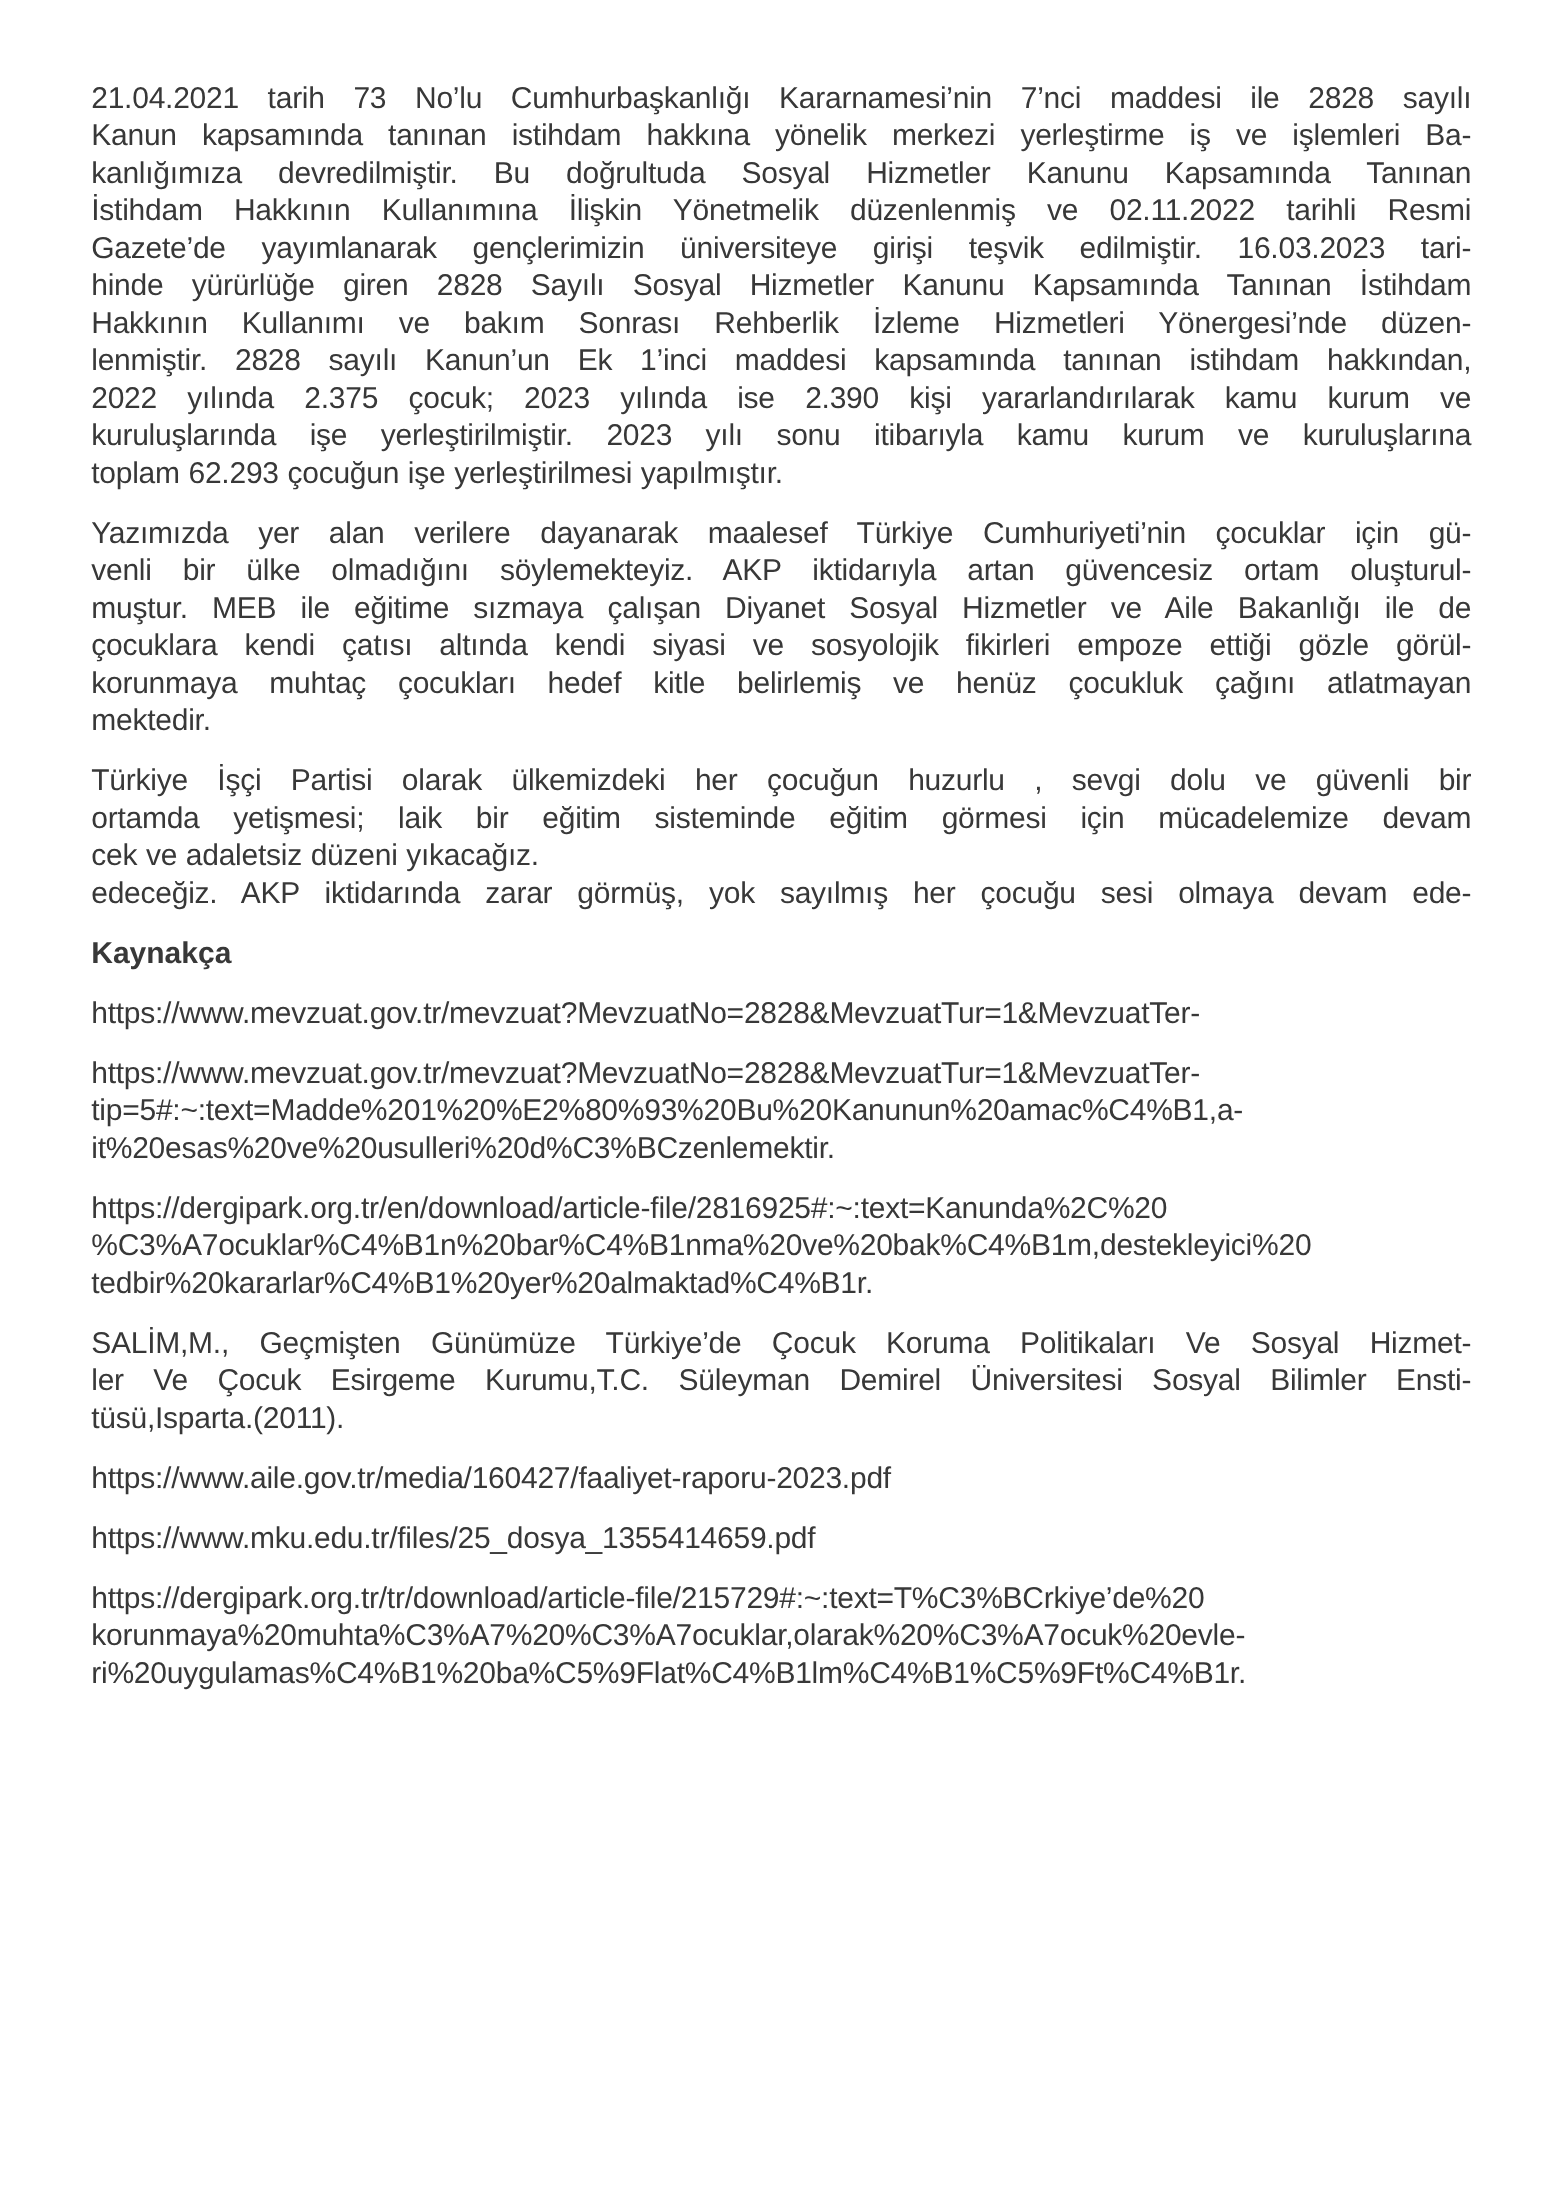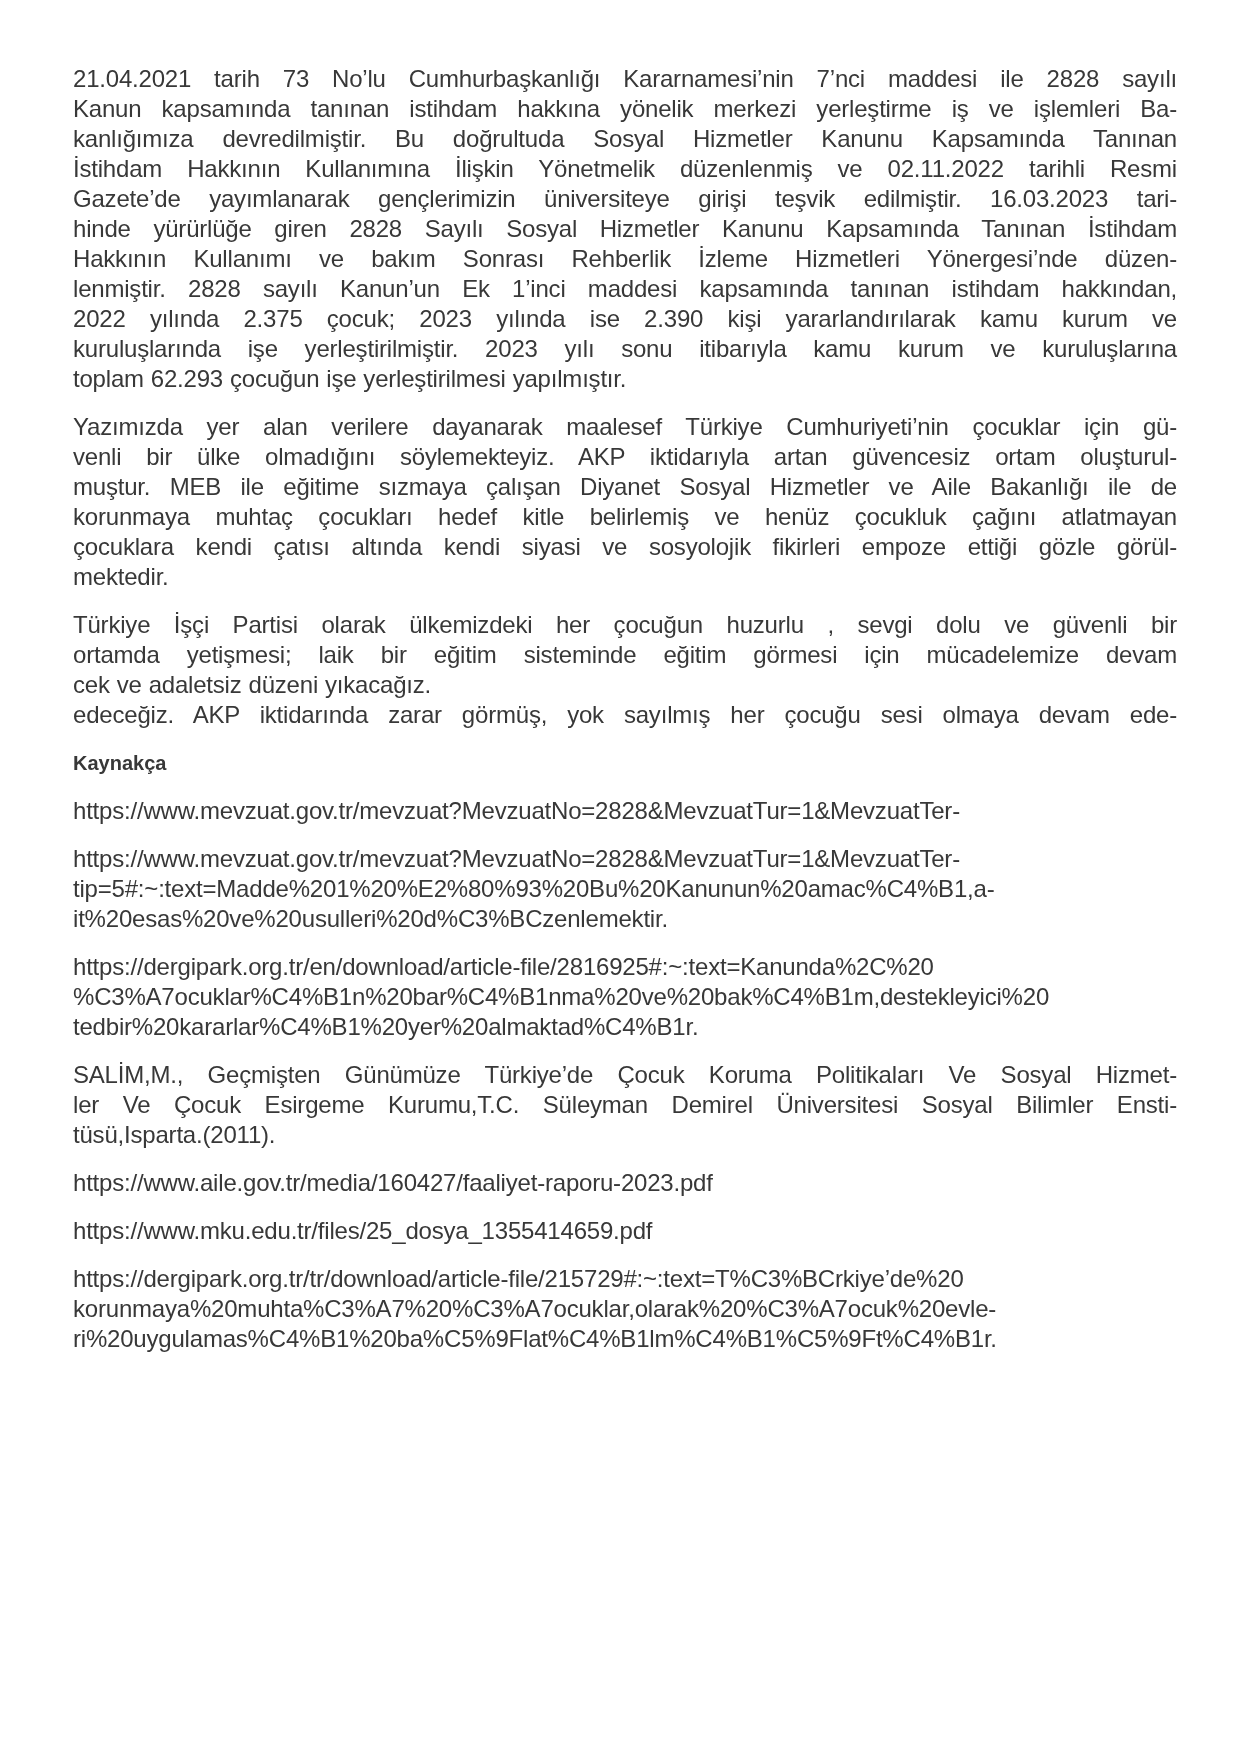--- a/index.html
+++ b/index.html
@@ -27,21 +27,21 @@
     margin: 0 0 18px 0;
     word-spacing: 0.5px;
   }
   .tline { min-height: 30px; }
   .tline.fill {
     text-align: justify;
     text-align-last: justify;
   }
   .tline.ichar { text-justify: inter-character; }
   .heading {
-    font-size: 20px;
+    font-size: 24px;
     line-height: 30px;
     font-weight: 700;
     letter-spacing: 0;
     margin: 0 0 18px 0;
   }
   .footer {
     position: absolute;
     left: 73px;
     top: 1760px;
     width: 1104px;
@@ -71,22 +71,22 @@
           <div class="tline fill">Hakkının Kullanımı ve bakım Sonrası Rehberlik İzleme Hizmetleri Yönergesi’nde düzen-</div>
           <div class="tline fill">lenmiştir. 2828 sayılı Kanun’un Ek 1’inci maddesi kapsamında tanınan istihdam hakkından,</div>
           <div class="tline fill">2022 yılında 2.375 çocuk; 2023 yılında ise 2.390 kişi yararlandırılarak kamu kurum ve</div>
           <div class="tline fill">kuruluşlarında işe yerleştirilmiştir. 2023 yılı sonu itibarıyla kamu kurum ve kuruluşlarına</div>
           <div class="tline">toplam 62.293 çocuğun işe yerleştirilmesi yapılmıştır.</div>
         </div>
         <div class="para">
           <div class="tline fill">Yazımızda yer alan verilere dayanarak maalesef Türkiye Cumhuriyeti’nin çocuklar için gü-</div>
           <div class="tline fill">venli bir ülke olmadığını söylemekteyiz. AKP iktidarıyla artan güvencesiz ortam oluşturul-</div>
           <div class="tline fill">muştur. MEB ile eğitime sızmaya çalışan Diyanet Sosyal Hizmetler ve Aile Bakanlığı ile de</div>
+          <div class="tline fill">çocuklara kendi çatısı altında kendi siyasi ve sosyolojik fikirleri empoze ettiği gözle görül-</div>
           <div class="tline fill">korunmaya muhtaç çocukları hedef kitle belirlemiş ve henüz çocukluk çağını atlatmayan</div>
-          <div class="tline fill">çocuklara kendi çatısı altında kendi siyasi ve sosyolojik fikirleri empoze ettiği gözle görül-</div>
           <div class="tline">mektedir.</div>
         </div>
         <div class="para">
           <div class="tline fill">Türkiye İşçi Partisi olarak ülkemizdeki her çocuğun huzurlu , sevgi dolu ve güvenli bir</div>
           <div class="tline fill">ortamda yetişmesi; laik bir eğitim sisteminde eğitim görmesi için mücadelemize devam</div>
           <div class="tline">cek ve adaletsiz düzeni yıkacağız.</div>
           <div class="tline fill">edeceğiz. AKP iktidarında zarar görmüş, yok sayılmış her çocuğu sesi olmaya devam ede-</div>
         </div>
       </div>
     <h2 class="heading">Kaynakça</h2>

